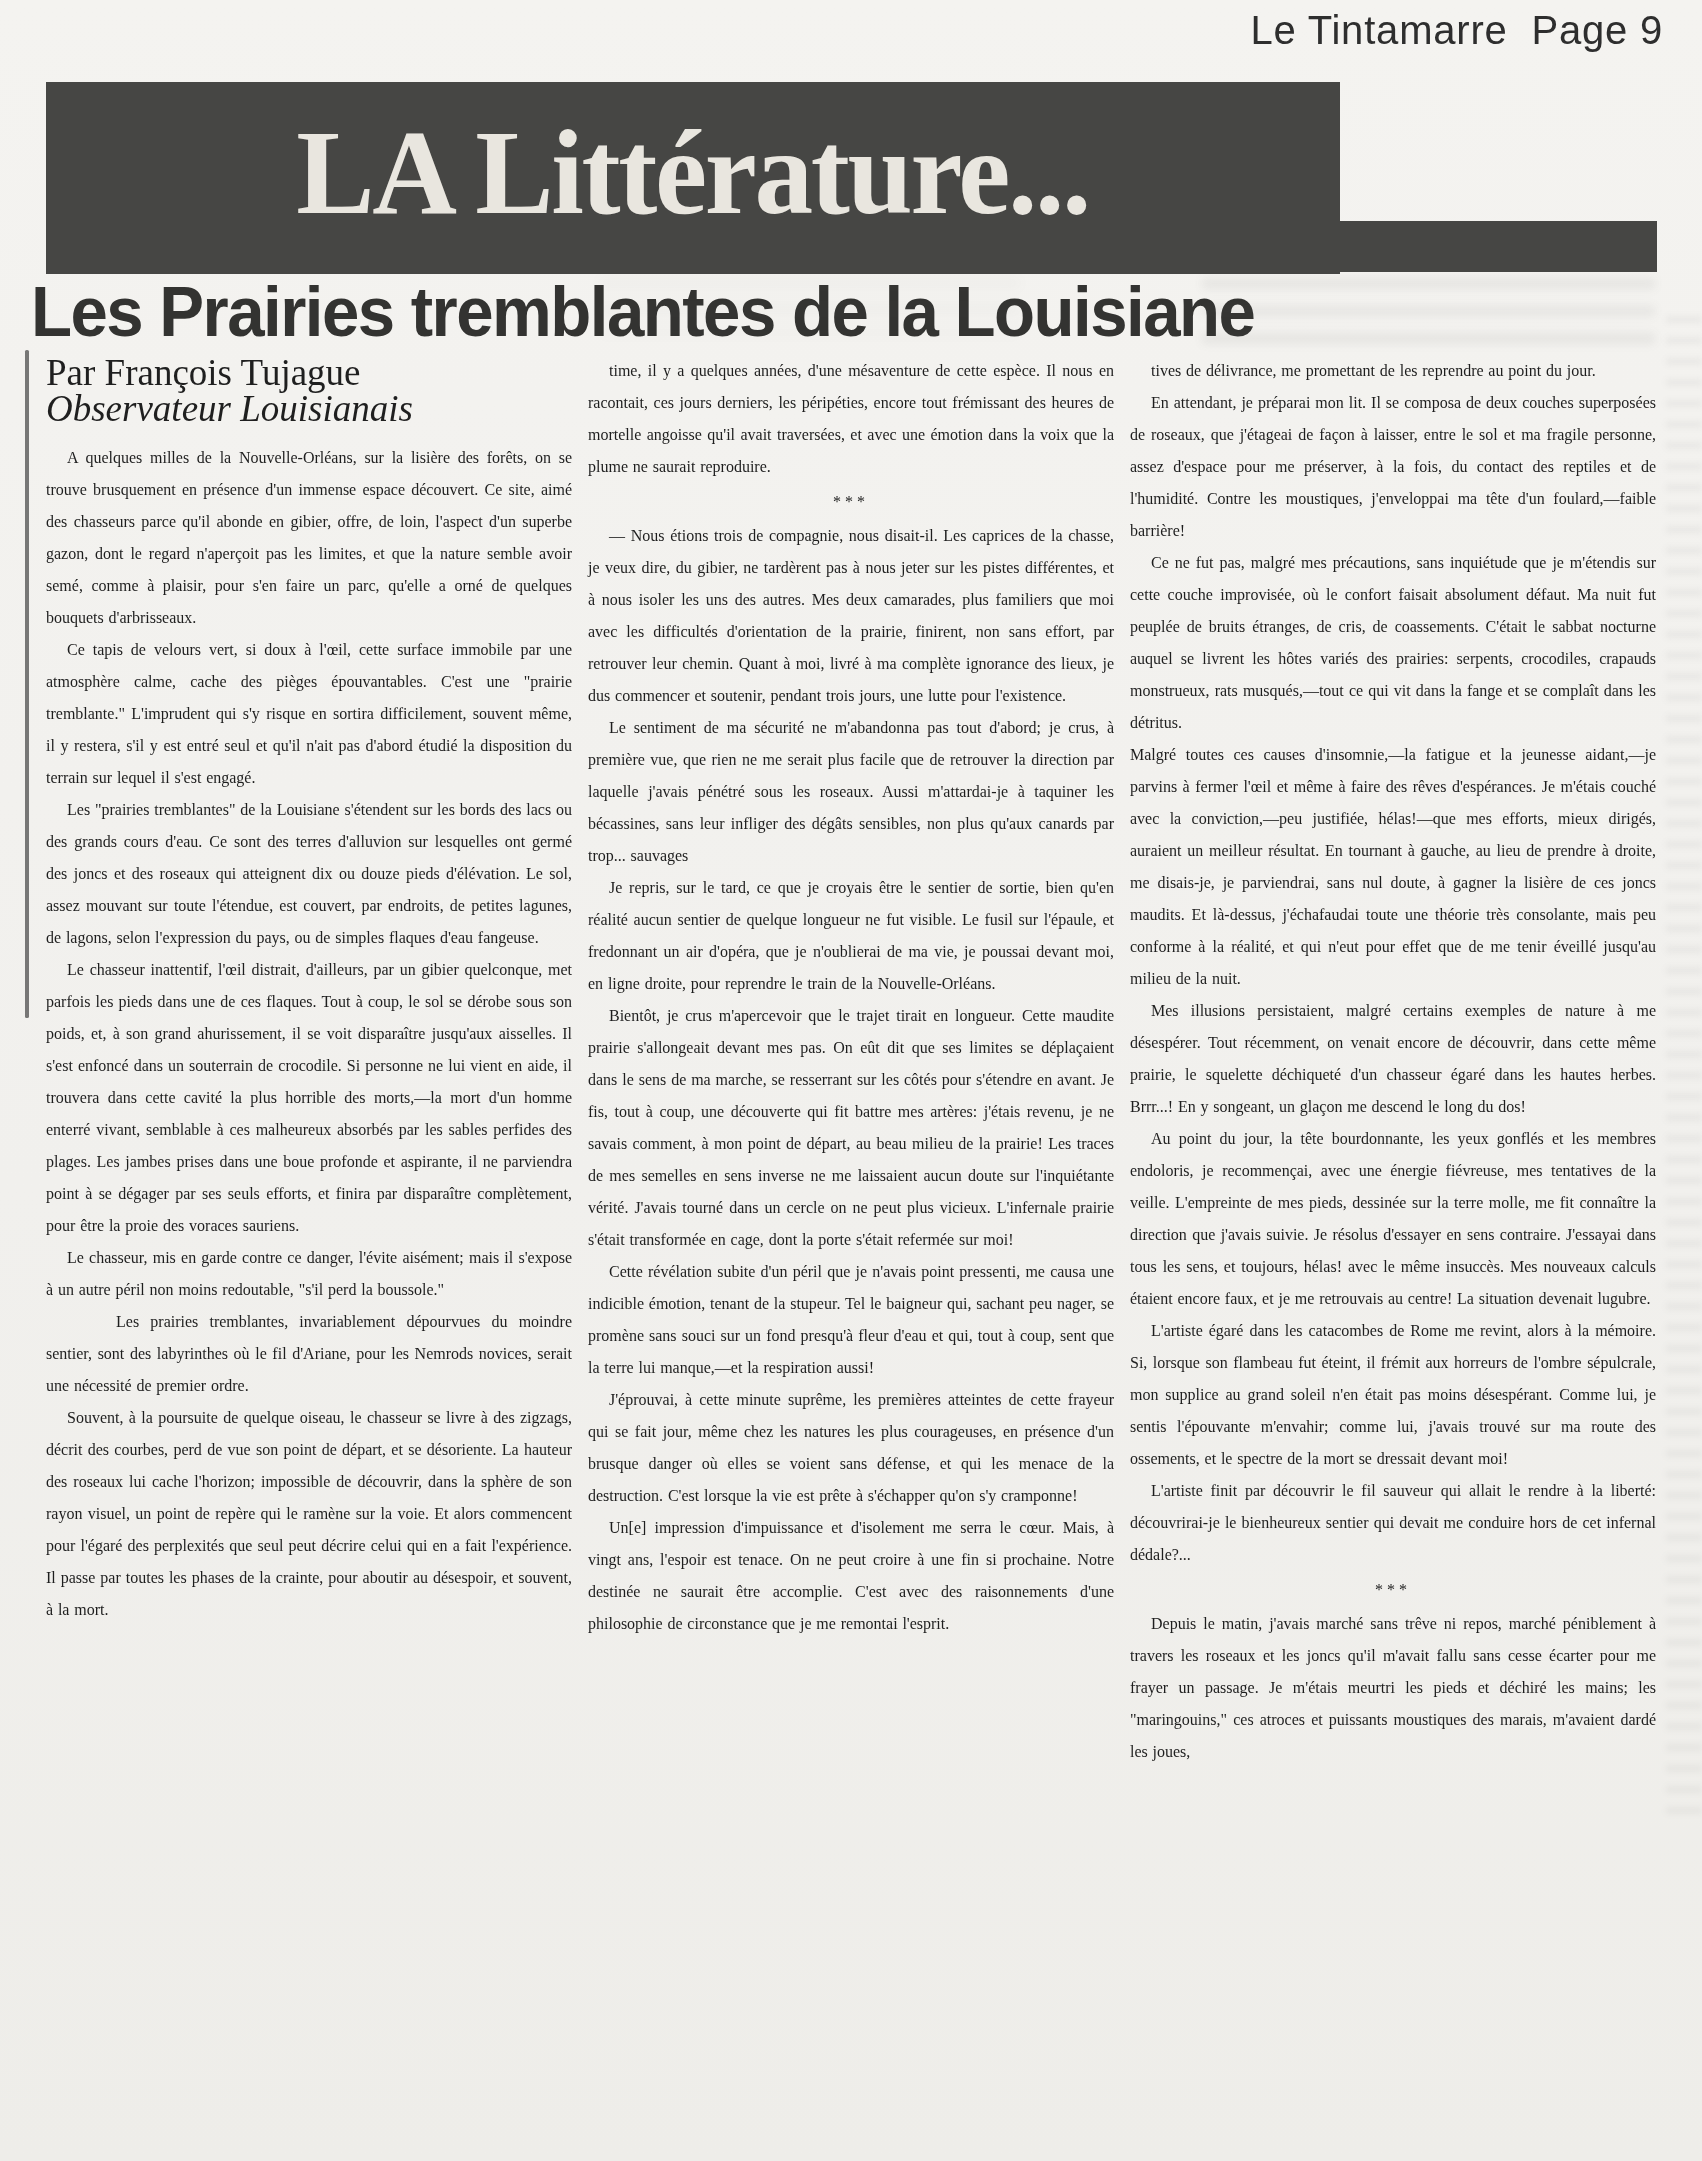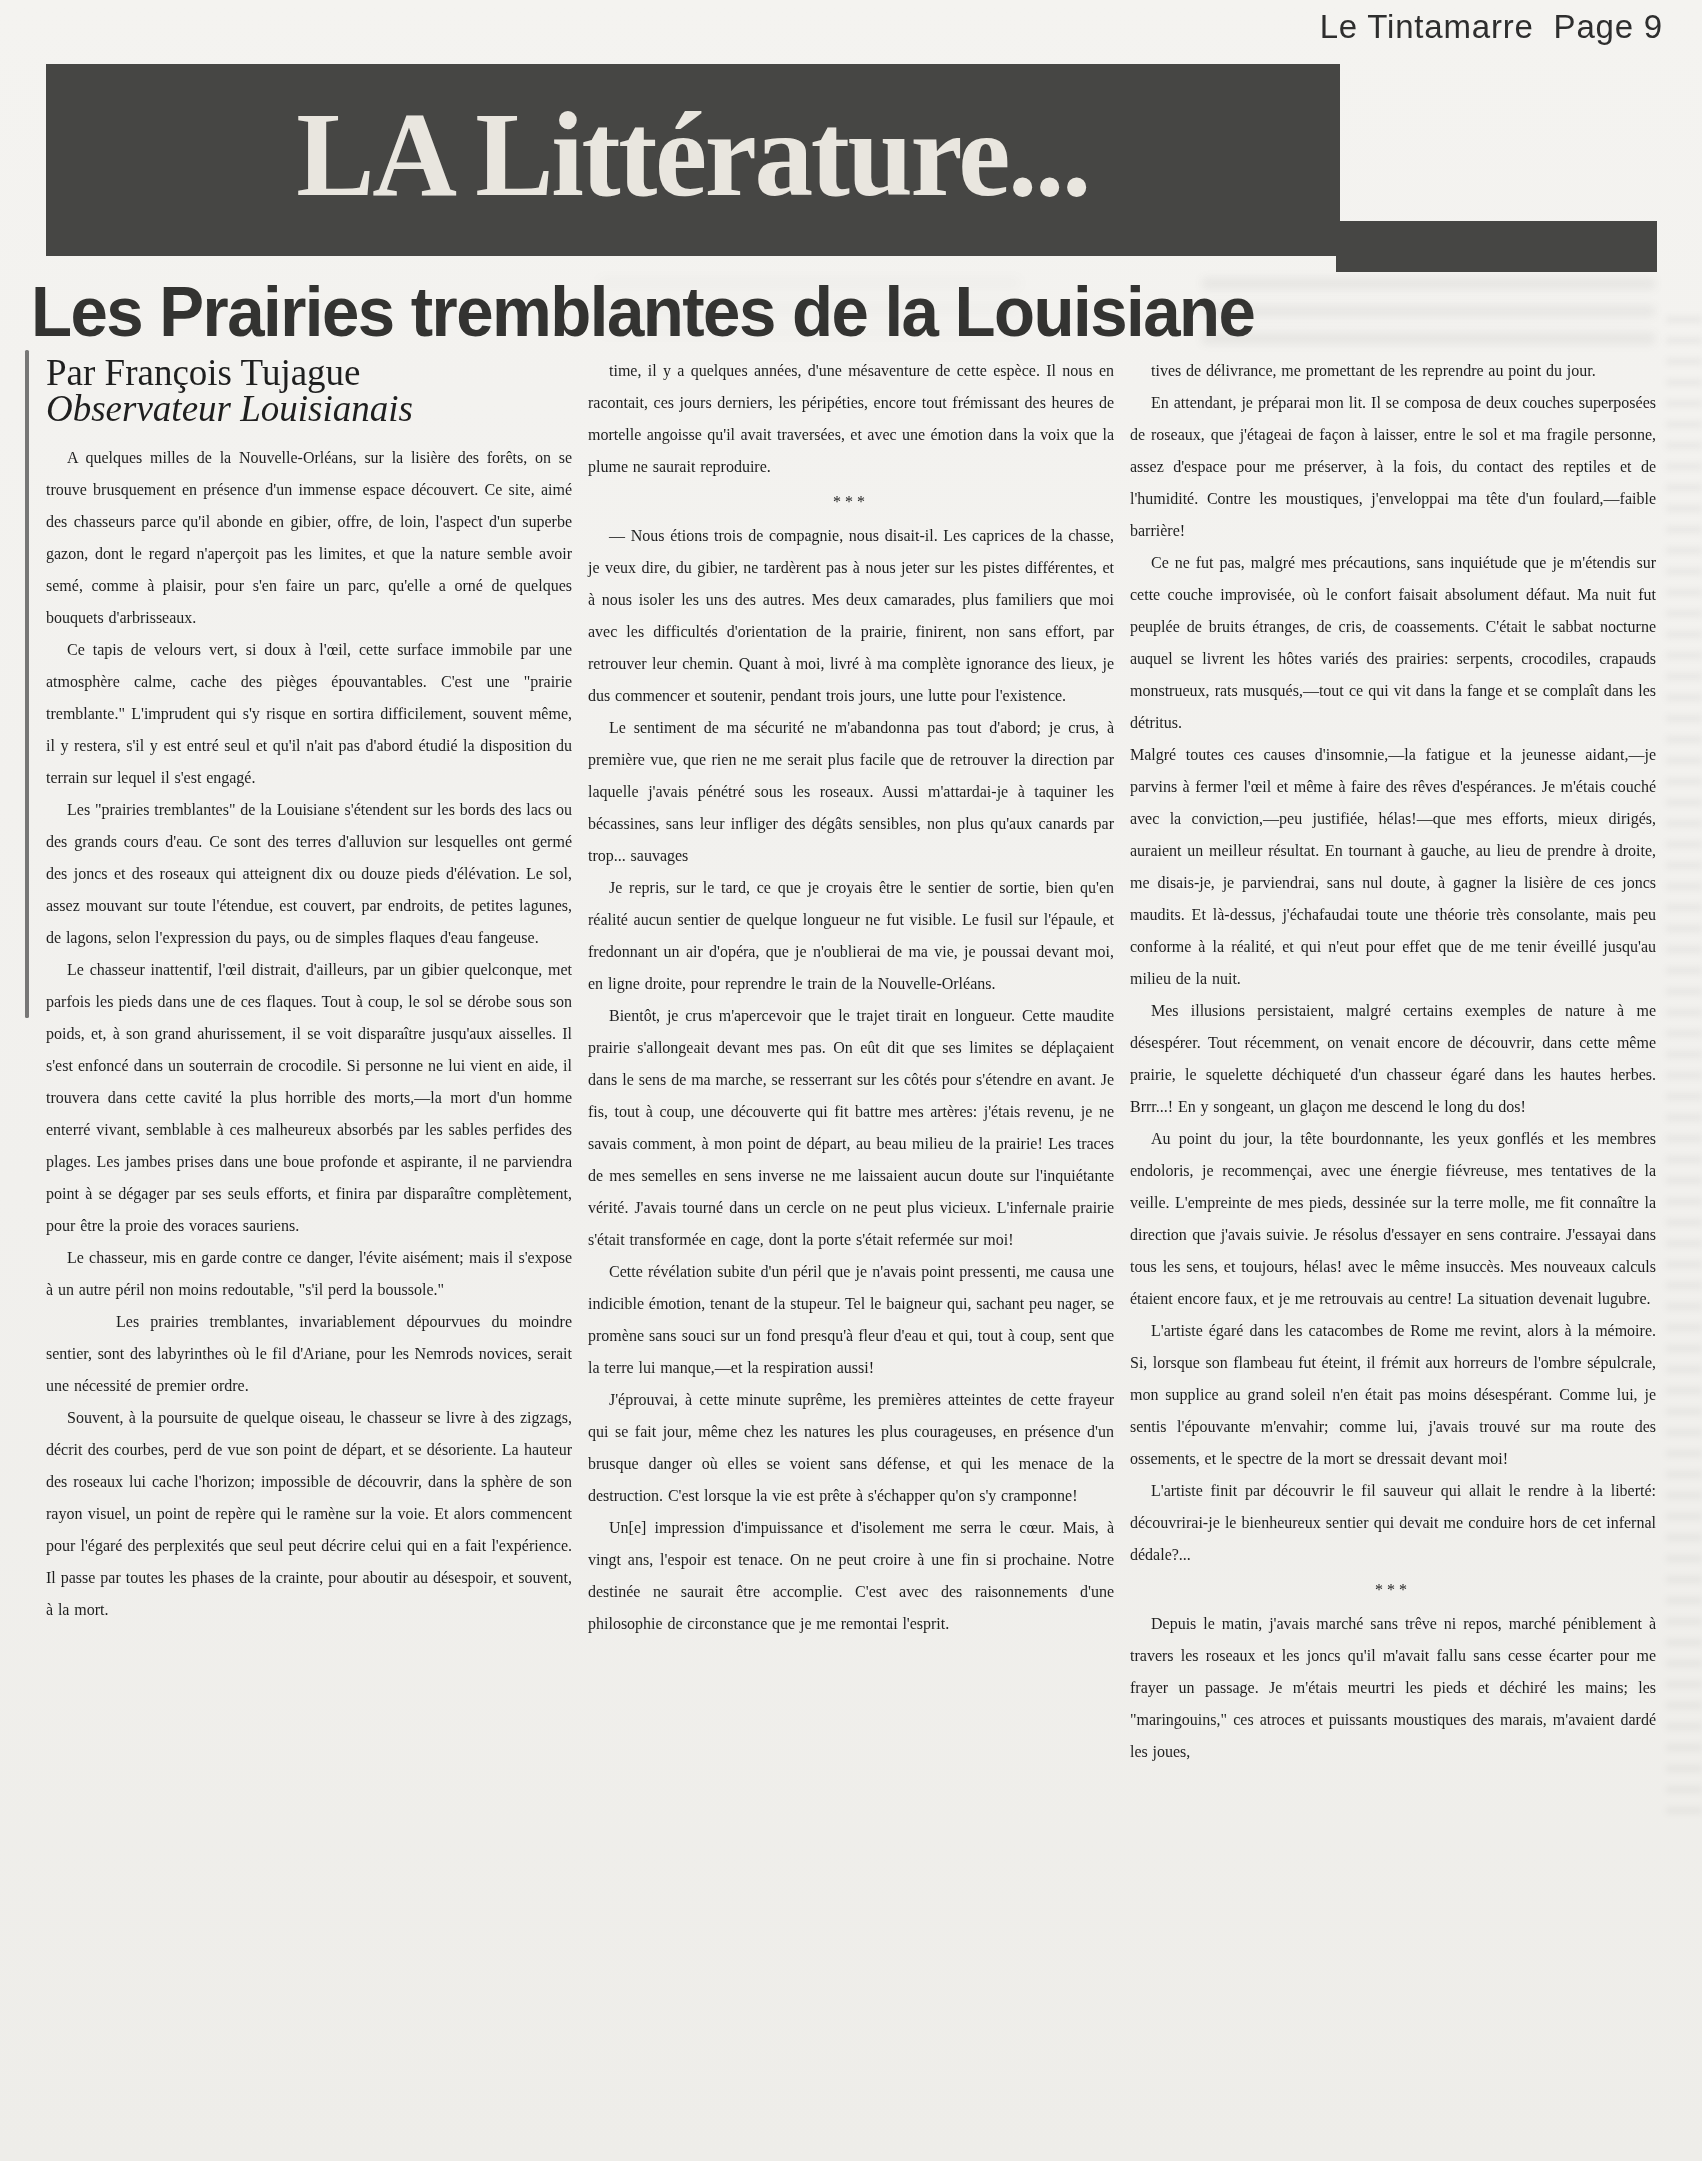--- a/index.html
+++ b/index.html
@@ -12,26 +12,26 @@
   }
   .page{
     position:absolute;inset:0;
     background:linear-gradient(180deg,#f4f3f0 0%,#f1f0ed 55%,#eeede9 100%);
     overflow:hidden;
   }
   
   .masthead{
     position:absolute;top:8px;right:39px;
     font-family:"Liberation Sans",sans-serif;
-    font-size:33px;color:#2e2e2e;letter-spacing:0.8px;
+    font-size:40px;color:#2e2e2e;letter-spacing:0.8px;
     white-space:pre;
   }
   
   .banner{
-    position:absolute;left:46px;top:64px;width:1294px;height:192px;
+    position:absolute;left:46px;top:82px;width:1294px;height:192px;
     background:#464644;
     display:flex;align-items:center;justify-content:center;
   }
   .banner-ext{
     position:absolute;left:1336px;top:221px;width:321px;height:51px;
     background:#464644;
   }
   .banner-title{
     font-family:"Liberation Serif",serif;
     font-size:121px;font-weight:600;color:#e9e6df;

